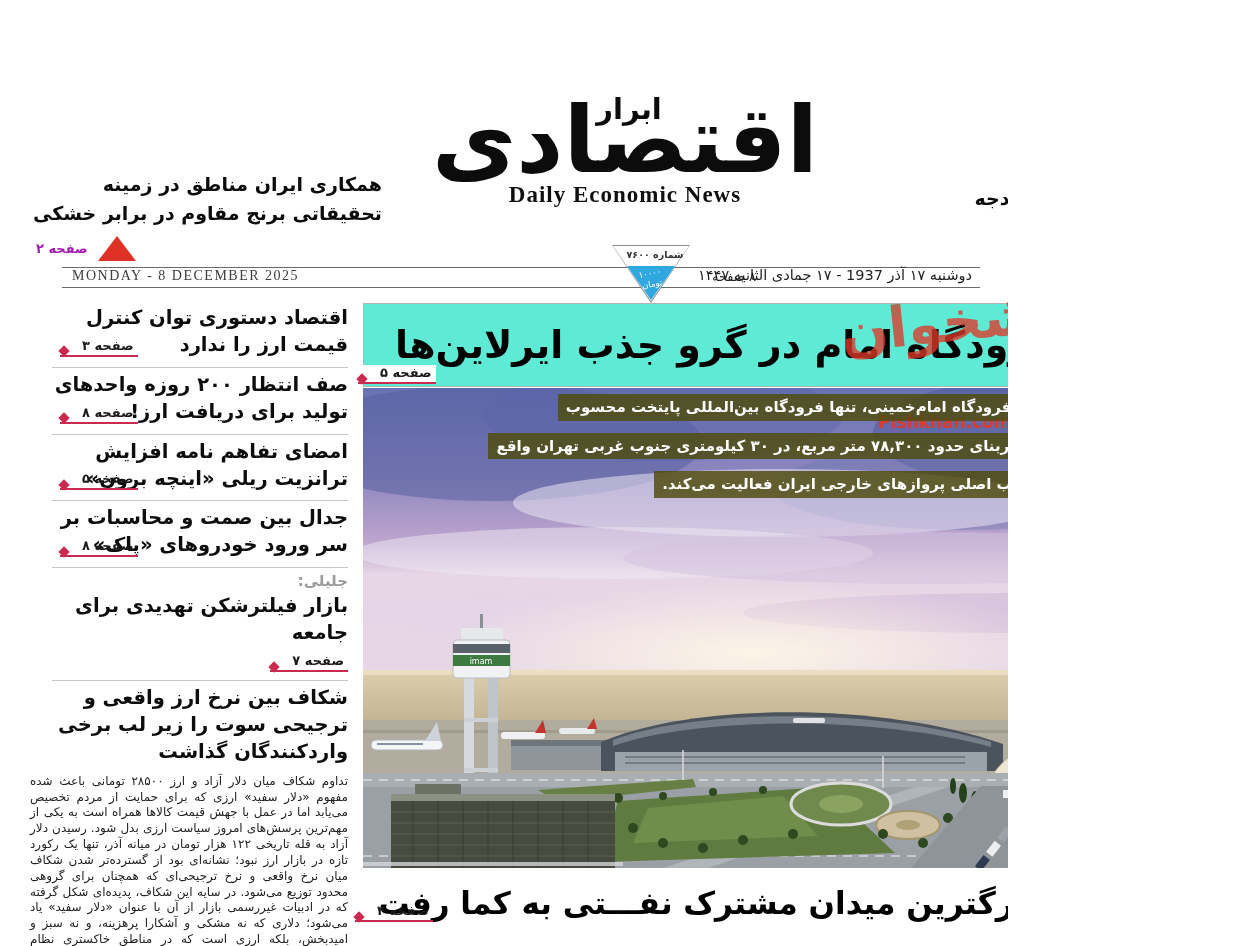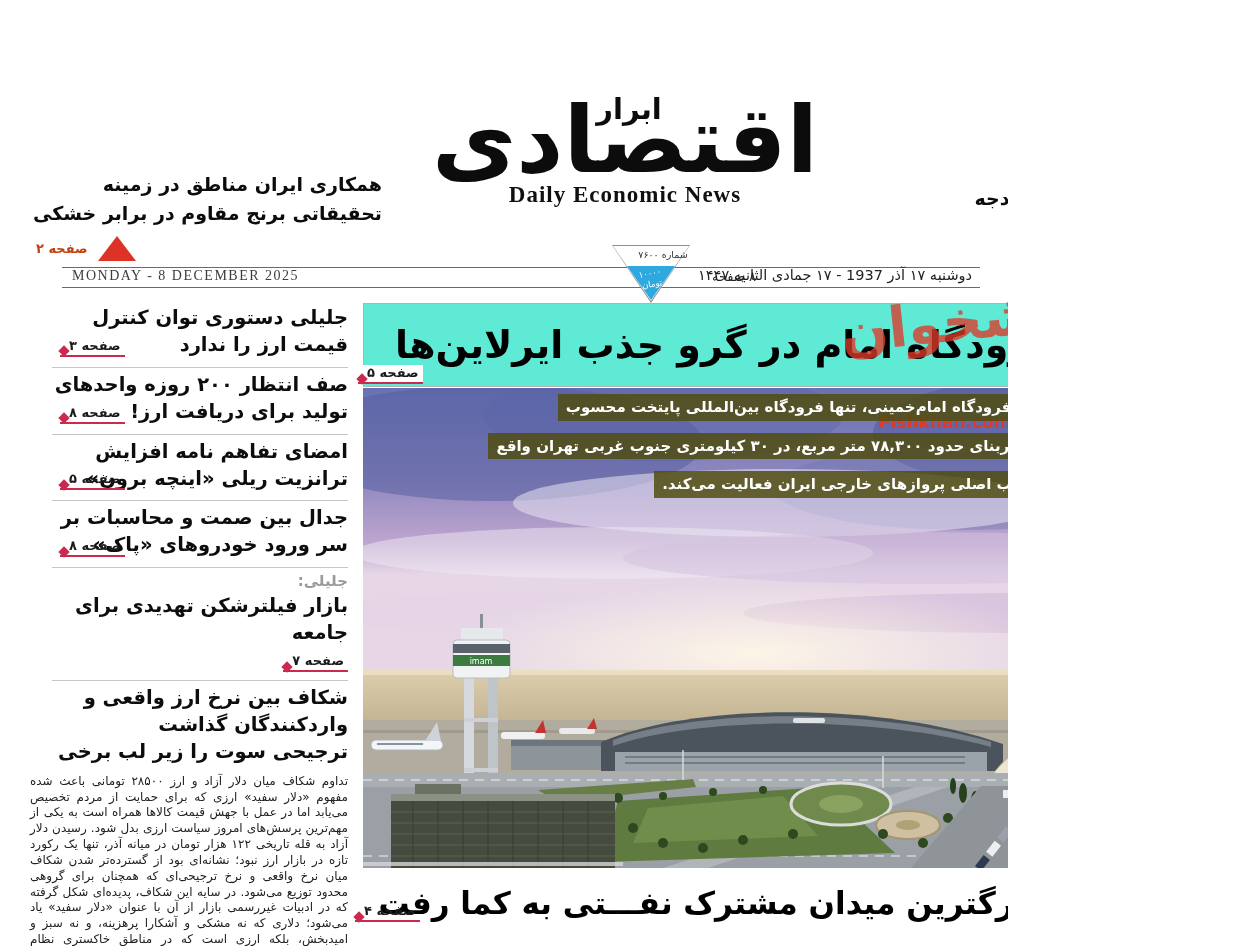--- a/index.html
+++ b/index.html
@@ -15,41 +15,41 @@
   .logo-sub { font-family:"Liberation Serif", serif; font-weight:bold; font-size:23px; letter-spacing:1px; color:#101010; margin-top:-12px; }
 
   .story-left { position:absolute; left:30px; top:170px; width:352px; direction:rtl; text-align:right; }
   .story-right { position:absolute; left:952px; top:134px; width:268px; direction:rtl; text-align:right; }
   .story-title { font-size:19px; font-weight:bold; line-height:1.55; color:#0c0c0c; }
   .kicker { font-size:15px; font-weight:bold; color:#9b9b9b; margin-bottom:3px; }
   .tmarker { direction:ltr; display:flex; align-items:center; gap:10px; margin-top:7px; }
   .tmarker.to-left { justify-content:flex-start; padding-left:6px; }
   .tmarker.to-right { justify-content:flex-end; padding-right:2px; }
   .tri-up { width:0; height:0; border-left:19px solid transparent; border-right:19px solid transparent; border-bottom:25px solid #de3226; }
-  .tpage { font-size:13px; font-weight:bold; color:#c2410c; }
+  .tpage { font-size:13px; font-weight:bold; color:#a21caf; }
 
   
   .rule { position:absolute; left:62px; right:28px; height:1px; background:#6a6a6a; }
   .rule.r1 { top:267px; } .rule.r2 { top:287px; }
   .date-en { position:absolute; left:72px; top:268px; font-family:"Liberation Serif", serif; font-size:14px; letter-spacing:1.5px; color:#3d3d3d; }
   .date-fa { position:absolute; right:36px; top:267px; font-size:14.5px; color:#222; direction:rtl; }
   .pages-count { position:absolute; left:712px; top:269px; font-size:13px; color:#222; direction:rtl; }
   .badge { position:absolute; left:612px; top:245px; width:78px; height:58px; z-index:5; }
   .badge .t-outer { position:absolute; left:0; top:0; width:78px; height:58px; background:#8f8f8f; clip-path:polygon(0 0,100% 0,50% 100%); }
   .badge .t-white { position:absolute; left:1px; top:1px; width:76px; height:55px; background:#ffffff; clip-path:polygon(0 0,100% 0,50% 100%); }
   .badge .t-blue { position:absolute; left:15px; top:21px; width:48px; height:34px; background:#2fa7df; clip-path:polygon(0 0,100% 0,50% 100%); }
-  .badge .issue { position:absolute; left:12px; top:4px; width:78px; text-align:center; font-size:9.5px; font-weight:normal; color:#333; direction:rtl; }
+  .badge .issue { position:absolute; left:4px; top:4px; width:78px; text-align:center; font-size:9.5px; font-weight:bold; color:#333; direction:rtl; }
   .badge .price { position:absolute; left:18px; top:23px; width:42px; text-align:center; font-size:8.5px; color:#fff; direction:rtl; transform:rotate(-10deg); line-height:1.25; }
 
   
   .sidebar { position:absolute; left:30px; top:301px; width:318px; direction:rtl; }
   .s-item { position:relative; padding:4px 0 8px; }
   .s-title { font-size:19.5px; font-weight:bold; line-height:1.38; color:#0d0d0d; text-align:right; }
   .sep { height:1px; background:#c6c6c6; margin-left:22px; }
-  .pmarker { direction:ltr; display:inline-flex; align-items:center; gap:1px; border-bottom:2px solid #cb2a50; padding:0 4px 2px 0; background:transparent; }
+  .pmarker { direction:ltr; display:inline-flex; align-items:center; gap:14px; border-bottom:2px solid #cb2a50; padding:0 4px 2px 0; background:transparent; }
   .pmarker .dia { width:8px; height:8px; background:#cb2a50; transform:rotate(45deg); position:relative; top:6px; }
   .pmarker .ptxt { font-size:13px; font-weight:bold; color:#1a1a1a; }
   .s-marker-abs { position:absolute; left:30px; bottom:10px; }
   .s-marker-flow { width:fit-content; margin:6px auto 0 30px; }
   .s-body { font-size:12px; line-height:1.32; color:#222; text-align:justify; margin-top:8px; font-weight:normal; }
 
   
   .main { position:absolute; left:363px; top:303px; width:859px; }
   .headline-box { position:relative; height:84px; border:1px solid #b2b2b2; background:#5eead4; display:flex; align-items:center; justify-content:center; }
   .headline { font-size:38px; font-weight:bold; direction:rtl; white-space:nowrap; color:#000; z-index:1; }
@@ -109,21 +109,21 @@
     <div class="t-blue"></div>
     <div class="price">
       <div>۱۰۰۰۰</div>
       <div>تومان</div>
     </div>
   </div>
 
   <aside class="sidebar">
 
     <div class="s-item">
-      <div class="s-title">جلیلی دستوری توان کنترل</div>
+      <div class="s-title">اقتصاد دستوری توان کنترل</div>
       <div class="s-title">قیمت ارز را ندارد</div>
       <span class="pmarker s-marker-abs">
           <span class="dia"></span>
           <span class="ptxt">صفحه ۳</span>
         </span>
     </div>
     <div class="sep"></div>
 
     <div class="s-item">
       <div class="s-title">صف انتظار ۲۰۰ روزه واحدهای</div>
@@ -160,22 +160,22 @@
       <div class="s-title">بازار فیلترشکن تهدیدی برای جامعه</div>
       <span class="pmarker s-marker-flow">
           <span class="dia"></span>
           <span class="ptxt">صفحه ۷</span>
         </span>
     </div>
     <div class="sep"></div>
 
     <div class="s-item">
       <div class="s-title">شکاف بین نرخ ارز واقعی و</div>
+      <div class="s-title">ترجیحی سوت را زیر لب برخی</div>
       <div class="s-title">واردکنندگان گذاشت</div>
-      <div class="s-title">ترجیحی سوت را زیر لب برخی</div>
       <div class="s-body">تداوم شکاف میان دلار آزاد و ارز ۲۸۵۰۰ تومانی باعث شده مفهوم «دلار سفید» ارزی که برای حمایت از مردم تخصیص می‌یابد اما در عمل با جهش قیمت کالاها همراه است به یکی از مهم‌ترین پرسش‌های امروز سیاست ارزی بدل شود. رسیدن دلار آزاد به قله تاریخی ۱۲۲ هزار تومان در میانه آذر، تنها یک رکورد تازه در بازار ارز نبود؛ نشانه‌ای بود از گسترده‌تر شدن شکاف میان نرخ واقعی و نرخ ترجیحی‌ای که همچنان برای گروهی محدود توزیع می‌شود. در سایه این شکاف، پدیده‌ای شکل گرفته که در ادبیات غیررسمی بازار از آن با عنوان «دلار سفید» یاد می‌شود؛ دلاری که نه مشکی و آشکارا پرهزینه، و نه سبز و امیدبخش، بلکه ارزی است که در مناطق خاکستری نظام چندنرخی می‌چرخد و برای برخی واردکنندگان...</div>
       <span class="pmarker s-marker-flow">
           <span class="ptxt">صفحه ۳</span>
         </span>
     </div>
 
   </aside>
 
   <main class="main">
 

